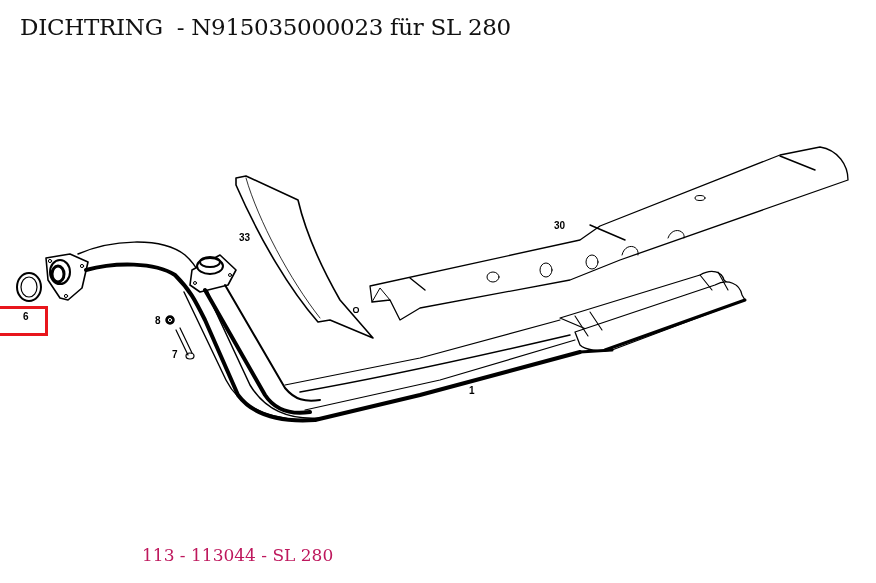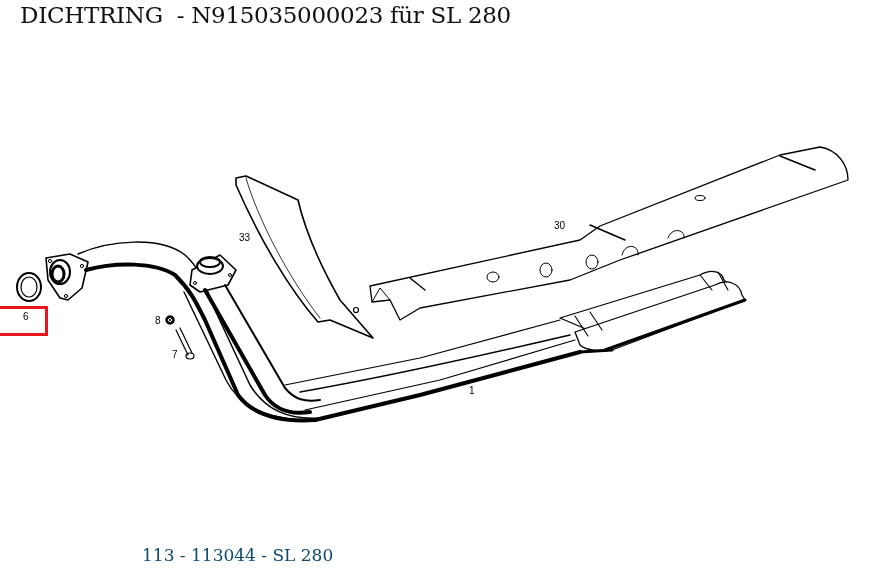--- a/index.html
+++ b/index.html
@@ -1,30 +1,30 @@
 <!DOCTYPE html>
 <html><head>
 <meta charset="utf-8">
 <style>
   html, body { margin: 0; padding: 0; background: #ffffff; }
   body { width: 876px; height: 583px; position: relative; overflow: hidden; }
   .title {
-    position: absolute; left: 20px; top: 2px;
+    position: absolute; left: 20px; top: 14px;
     font-family: "DejaVu Serif", "Liberation Serif", serif;
     font-size: 23px; color: #111; white-space: pre; letter-spacing: -0.3px;
   }
   .footer {
     position: absolute; left: 142px; top: 545px;
     font-family: "DejaVu Serif", "Liberation Serif", serif;
-    font-size: 17px; color: #0c4a6e; white-space: pre;
+    font-size: 17px; color: #be185d; white-space: pre;
   }
   svg.drawing { position: absolute; left: 0; top: 0; }
   .callout {
     position: absolute; font-family: "Liberation Sans", sans-serif;
-    font-weight: normal; font-size: 10px; color: #000; line-height: 10px;
+    font-weight: bold; font-size: 10px; color: #000; line-height: 10px;
   }
   .highlight {
     position: absolute; left: -4px; top: 306px; width: 46px; height: 24px;
     border: 3px solid #e8161c; box-sizing: content-box;
   }
 </style>
 </head>
 <body>
 
 <div class="title">DICHTRING  - N915035000023 für SL 280</div>

